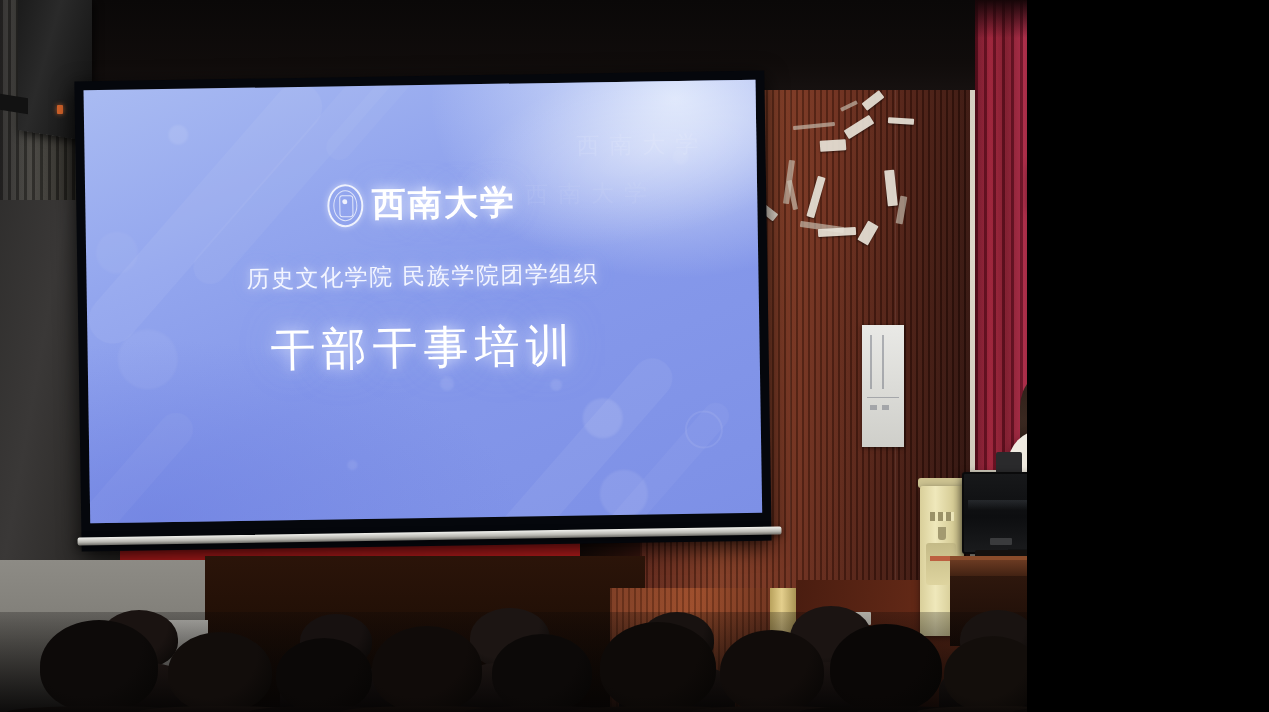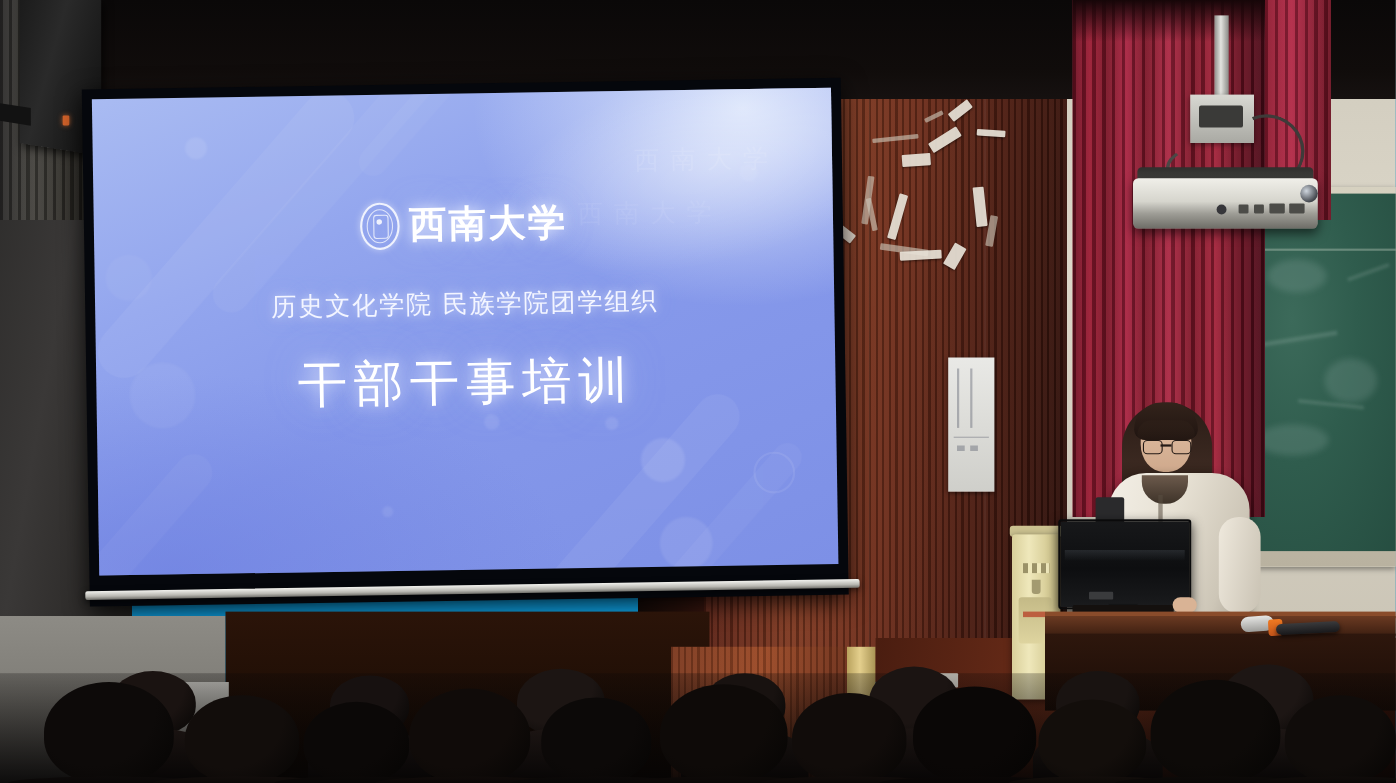--- a/index.html
+++ b/index.html
@@ -1,19 +1,19 @@
 <!DOCTYPE html>
 <html><head>
 <meta charset="utf-8">
 <style>
   html,body{margin:0;padding:0;background:#000;}
   #stage{
-    position:relative;width:1269px;height:712px;overflow:hidden;
+    position:relative;width:1027px;height:712px;overflow:hidden;
     font-family:"DejaVu Sans","Liberation Sans",sans-serif;
-    background:#0ea5e9;
+    background:#b91c1c;
   }
   .abs{position:absolute;}
 
   
   .room-wall-left{left:0;top:0;width:120px;height:620px;
     background:linear-gradient(100deg,#2b2a29 0%,#3a3837 45%,#23211f 100%);}
   .room-ceiling{left:0;top:0;width:1269px;height:90px;
     background:linear-gradient(180deg,#0a0808 0%,#100c0b 70%,#161110 100%);}
   .wood-panel{left:640px;top:0;width:330px;height:620px;
     background:linear-gradient(95deg,#3c1710 0%,#5d2417 14%,#803a22 34%,#702f1c 52%,#4d1d12 74%,#2a0f0a 100%);}

